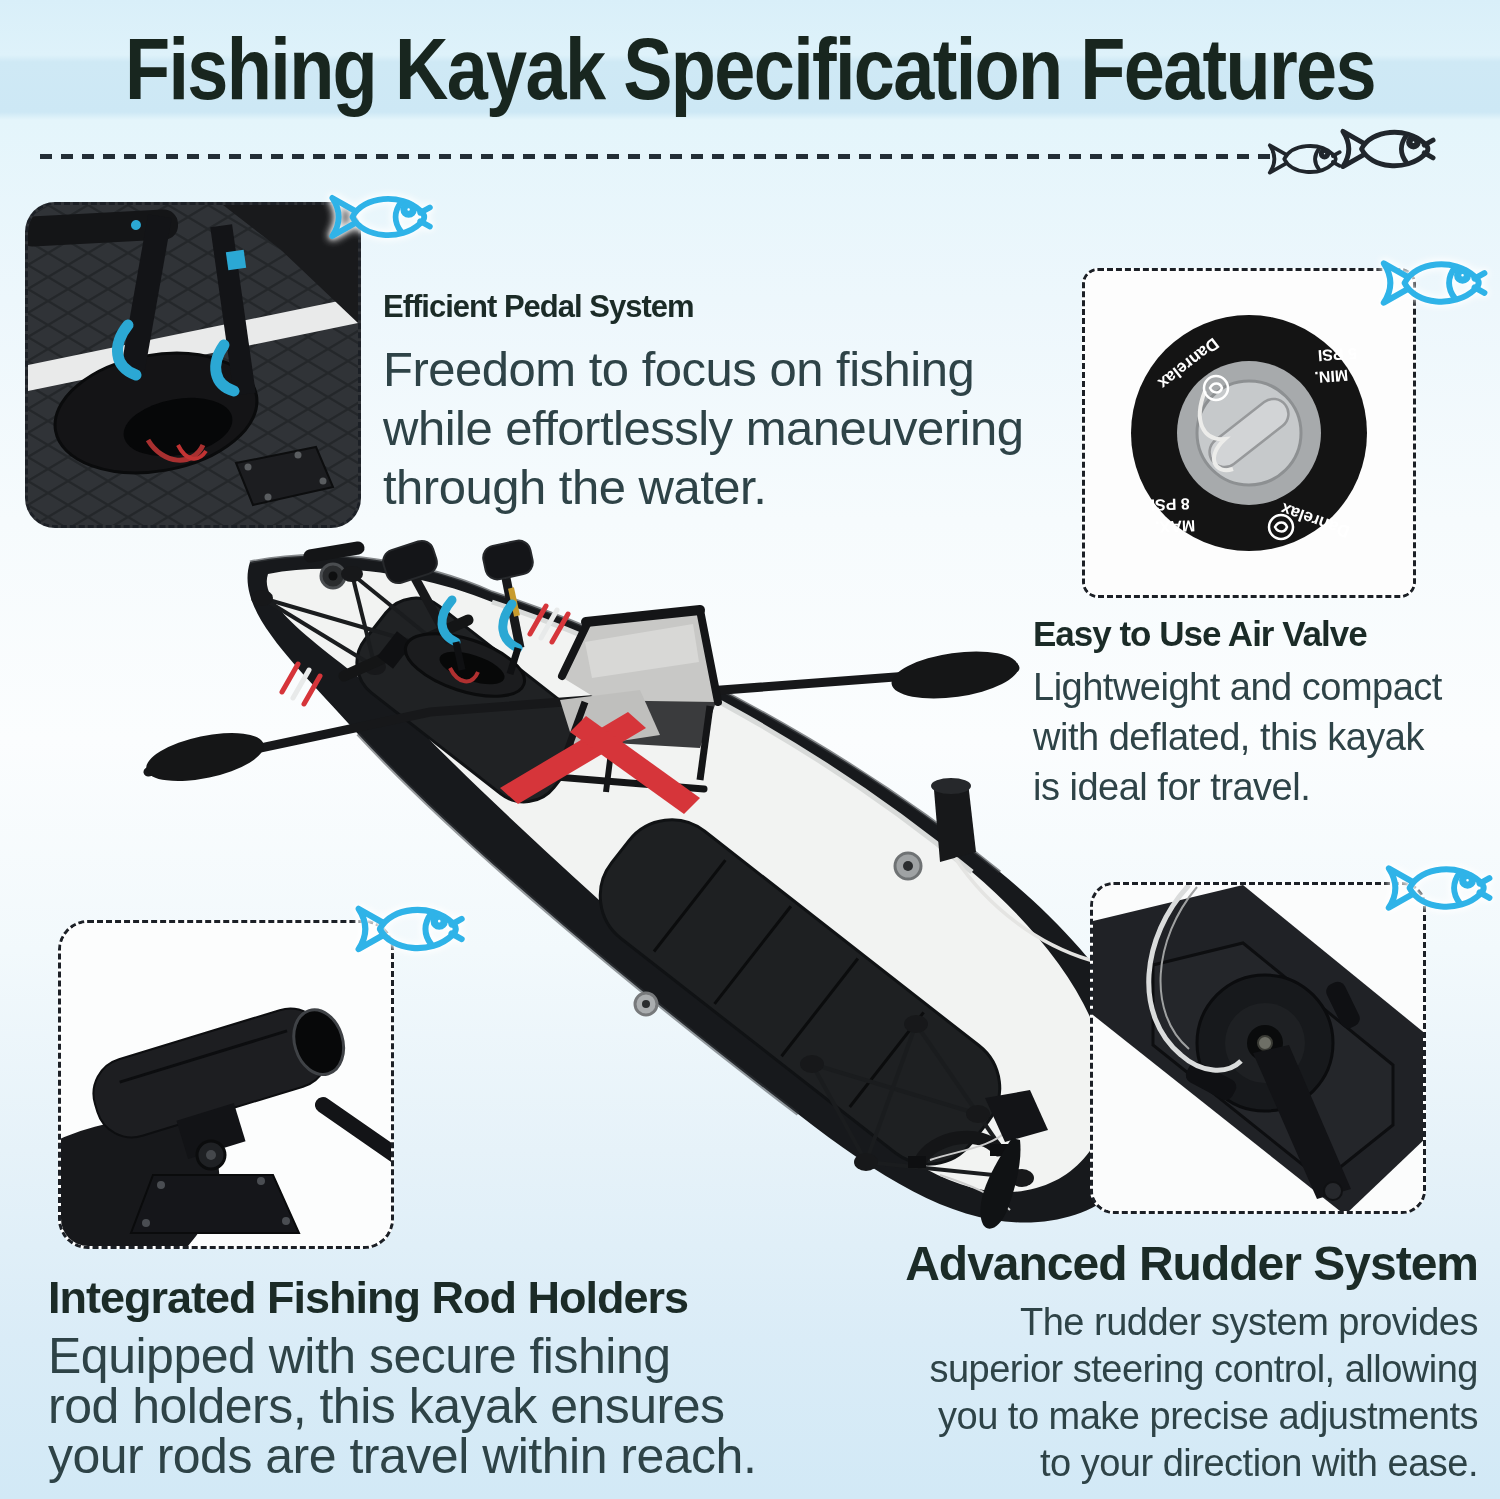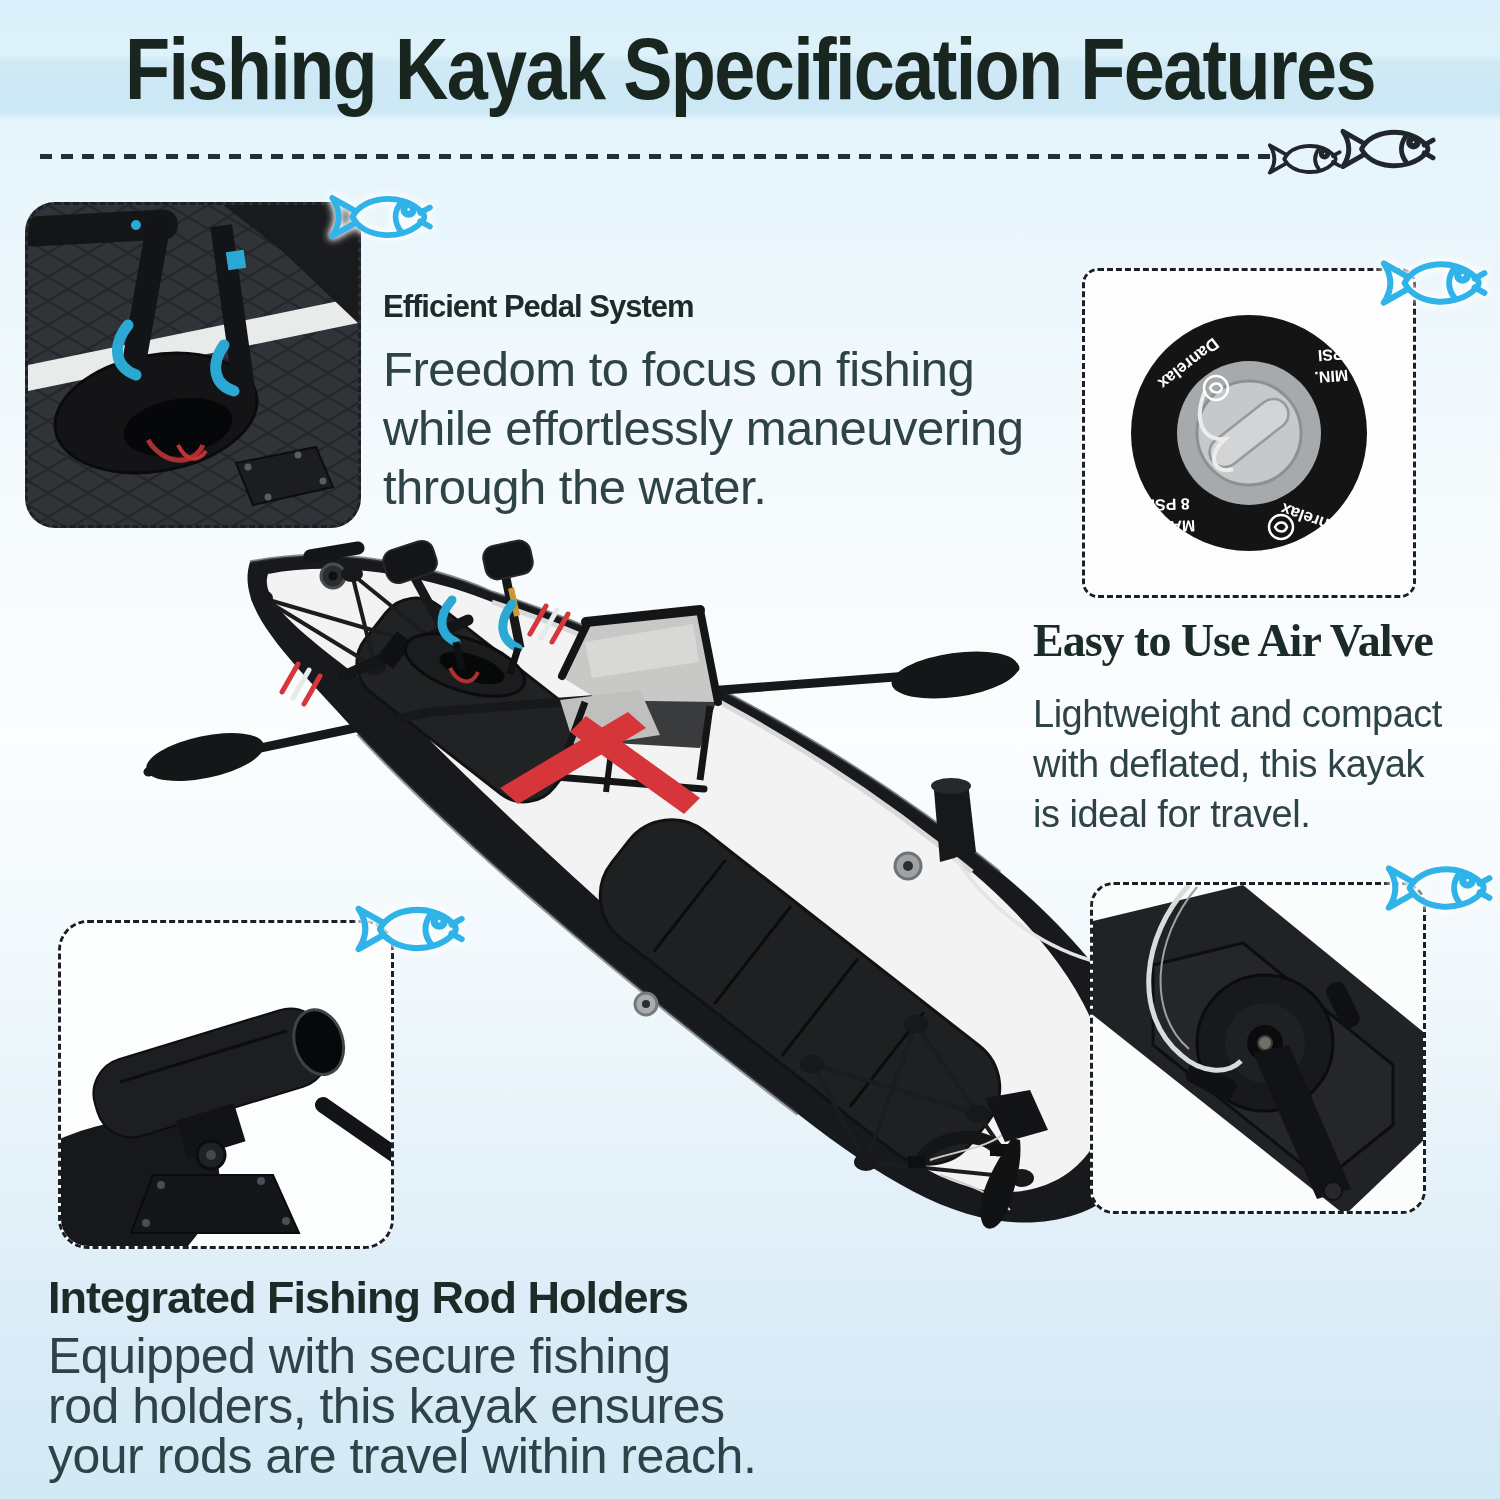--- a/index.html
+++ b/index.html
@@ -30,21 +30,21 @@
   #photo-valve {left:1082px;top:268px; width:328px;height:324px;border-radius:16px;}
   #photo-rod   {left:58px;  top:920px; width:330px;height:323px;border-radius:30px;}
   #photo-rudder{left:1090px;top:882px; width:330px;height:326px;border-radius:24px;}
   .feature-block{color:#2e4347;}
   .feature-block .heading{font-weight:bold;color:#1b2b27;letter-spacing:-1px;white-space:nowrap;}
   .feature-block .line{letter-spacing:-.5px;white-space:nowrap;}
   #block-pedal{left:383px;top:289px;width:580px;}
   #block-pedal .heading{font-size:31px;margin-bottom:15px;}
   #block-pedal .line{font-size:49px;line-height:59px;}
   #block-valve{left:1033px;top:614px;width:460px;}
-  #block-valve .heading{font-size:46px;margin-bottom:22px;font-family:Liberation Serif, serif;}
+  #block-valve .heading{font-size:35px;margin-bottom:8px;}
   #block-valve .line{font-size:38px;line-height:50px;}
   #block-rod{left:48px;top:1272px;width:720px;}
   #block-rod .heading{font-size:45px;margin-bottom:7px;}
   #block-rod .line{font-size:50px;line-height:50px;}
   #block-rudder{right:22px;top:1236px;width:660px;text-align:right;}
   #block-rudder .heading{font-size:48px;margin-bottom:8px;}
   #block-rudder .line{font-size:38px;line-height:47px;}
   .fish{overflow:visible;}
   .fish-blue{filter:drop-shadow(0 0 4px rgba(255,255,255,.95)) drop-shadow(0 0 2px rgba(255,255,255,.8));}
 </style>
@@ -358,14 +358,21 @@
     <div class="line">is ideal for travel.</div>
   </div>
 
   <div class="abs feature-block" id="block-rod">
     <div class="heading">Integrated Fishing Rod Holders</div>
     <div class="line">Equipped with secure fishing</div>
     <div class="line">rod holders, this kayak ensures</div>
     <div class="line">your rods are travel within reach.</div>
   </div>
 
+  <div class="abs feature-block" id="block-rudder">
+    <div class="heading">Advanced Rudder System</div>
+    <div class="line">The rudder system provides</div>
+    <div class="line">superior steering control, allowing</div>
+    <div class="line">you to make precise adjustments</div>
+    <div class="line">to your direction with ease.</div>
+  </div>
 
 </div>
 
 </body></html>

